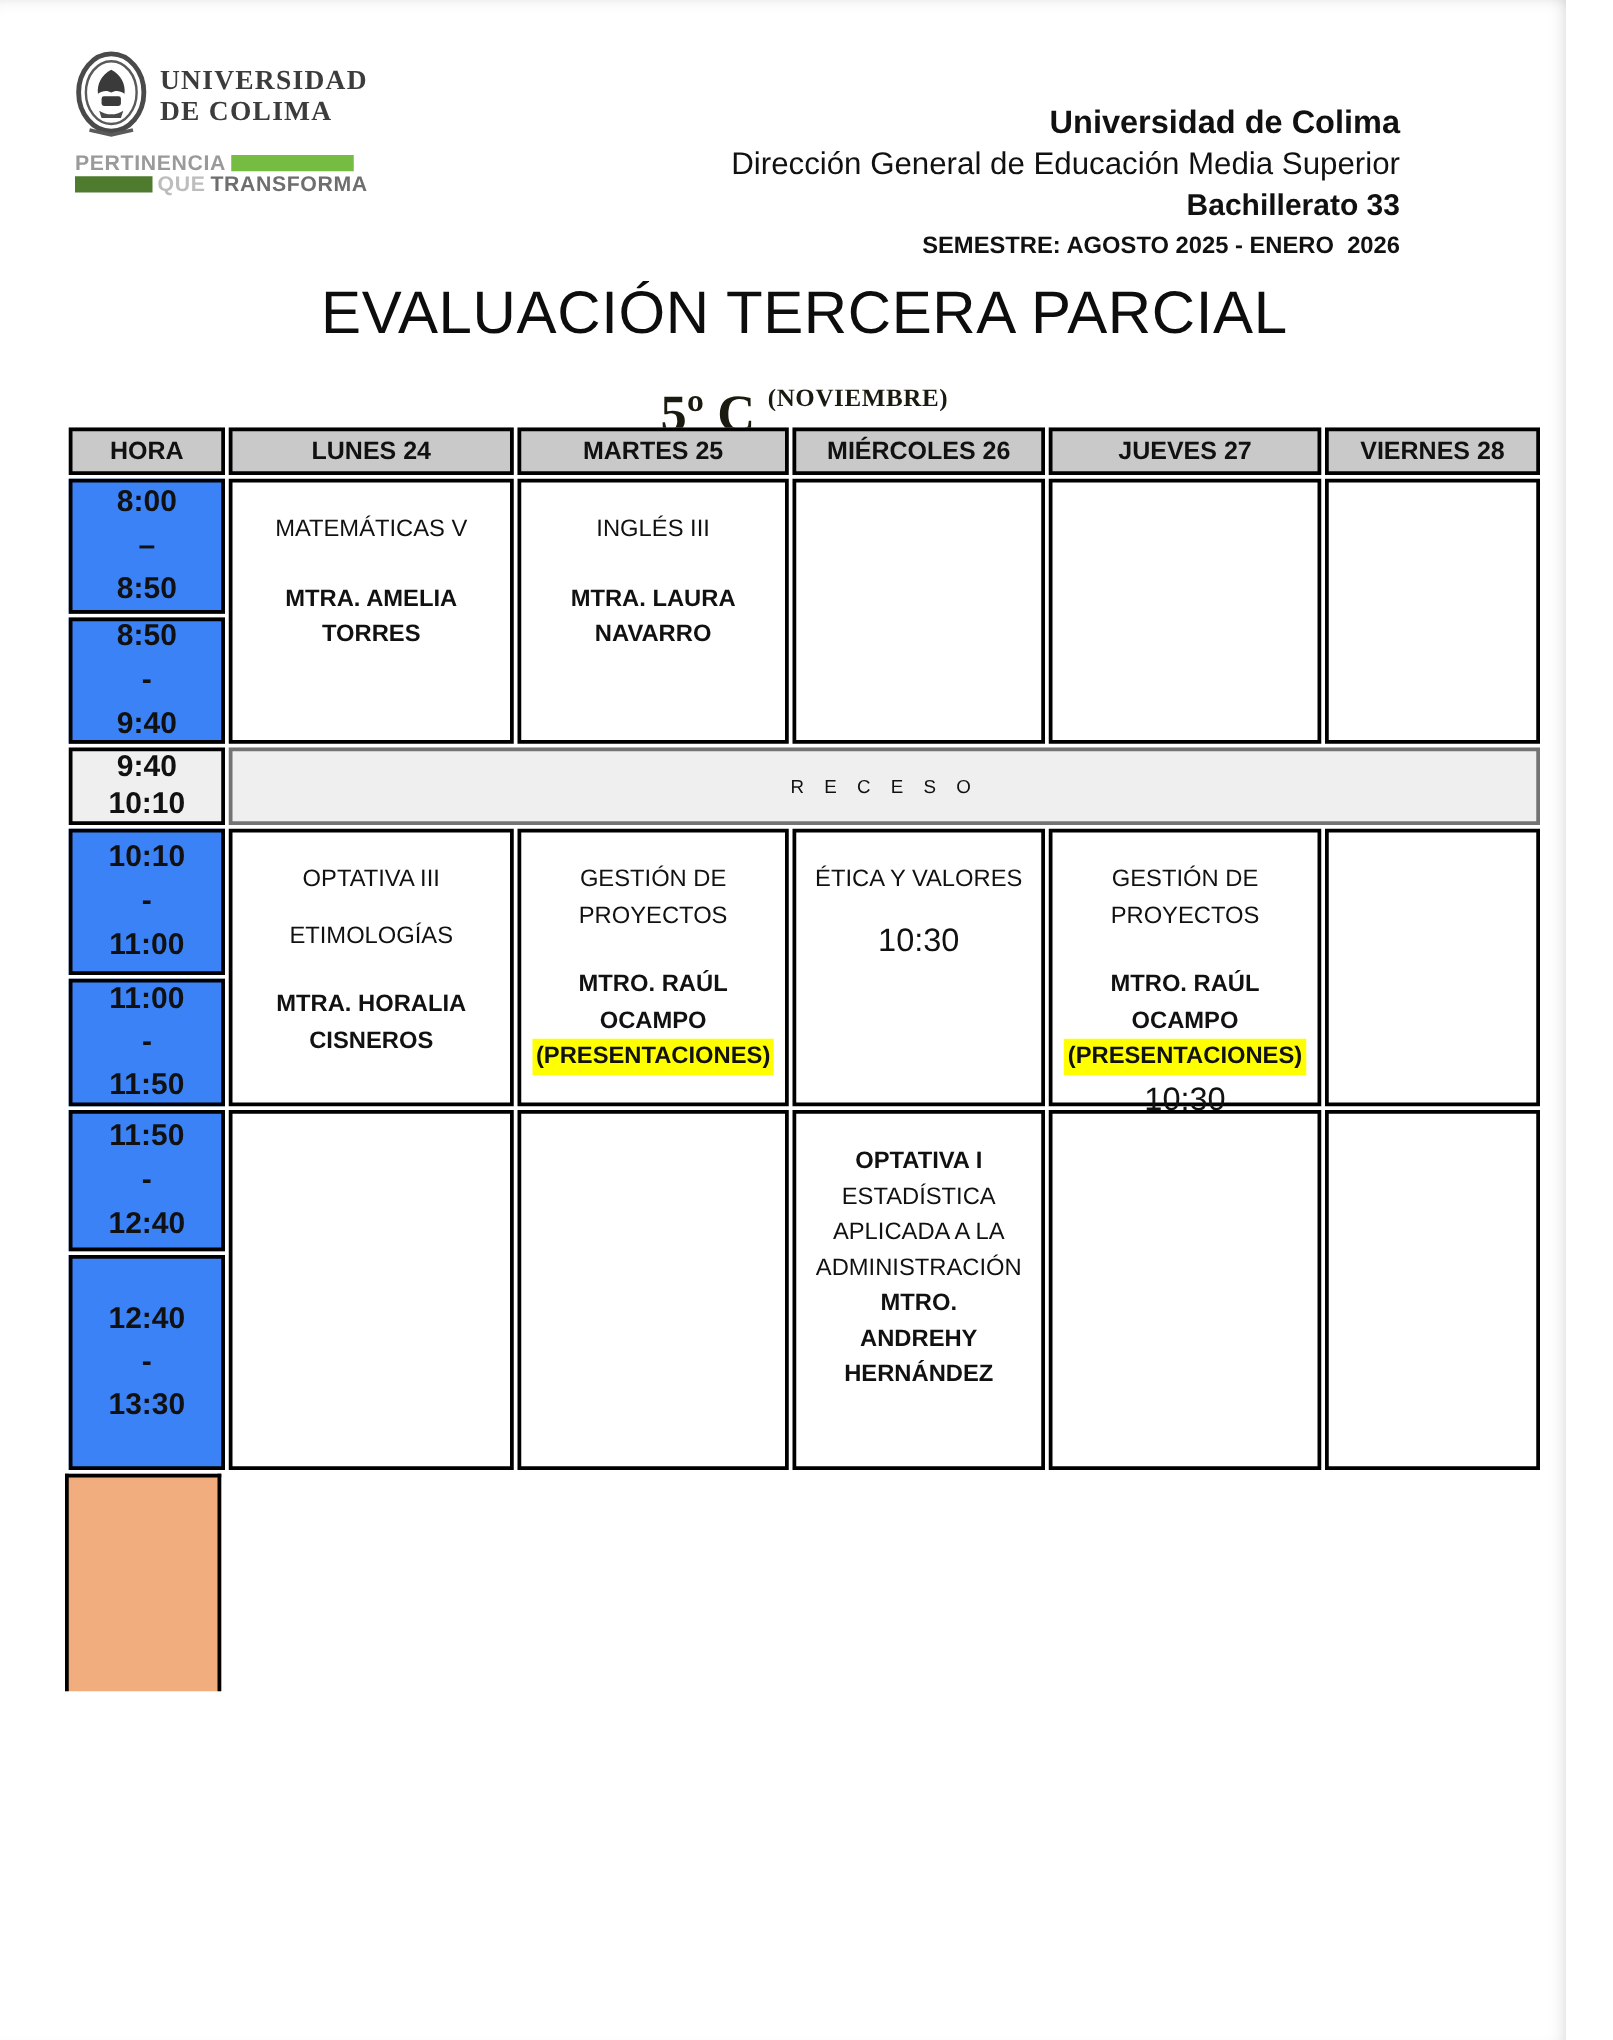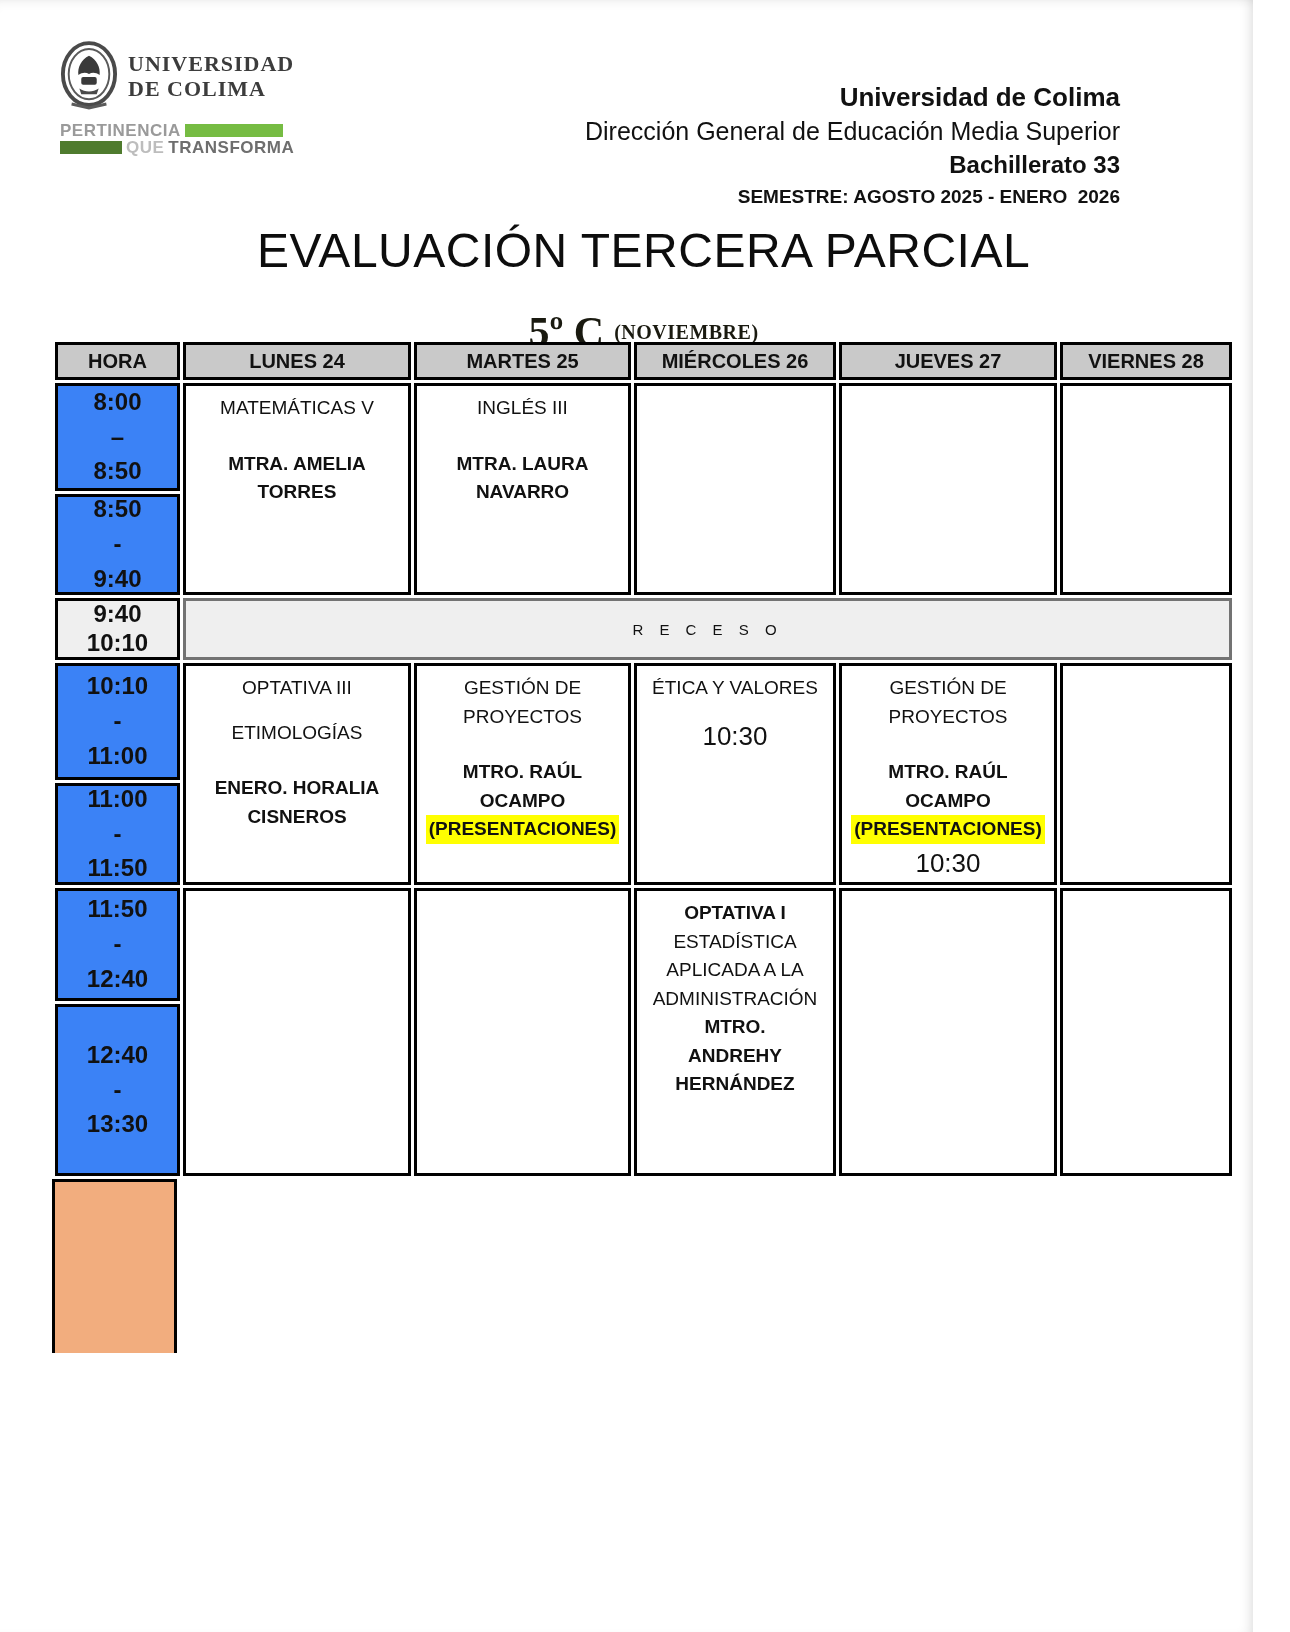--- a/index.html
+++ b/index.html
@@ -49,21 +49,21 @@
     z-index:0;
   }
   .schedule-grid > div{position:relative;z-index:1;box-sizing:border-box;gap:20px;}
 
   .banner-cell{
     grid-column:1/7;grid-row:1;
     display:flex;flex-direction:column;align-items:center;justify-content:flex-start;
     padding-top:8px;
   }
   .banner-title{font-size:48px;font-weight:500;letter-spacing:.5px;color:#0d0d0d;}
-  .banner-group{margin-top:10px;font-family:"Liberation Serif",serif;font-weight:700;color:#1a1a10;display:flex;align-items:center;}
+  .banner-group{margin-top:10px;font-family:"Liberation Serif",serif;font-weight:700;color:#1a1a10;display:flex;align-items:flex-start;}
   .group-serif{font-size:42px;}
   .ord{border-bottom:3px solid #1a1a10;}
   .month{font-size:20px;margin-left:10px;letter-spacing:.5px;}
 
   .hdr-cell{
     grid-row:2;
     background:var(--header-gray,#c9c9c9);
     border:3px solid #000;
     display:flex;align-items:center;justify-content:center;
     font-size:20px;font-weight:700;
@@ -80,21 +80,21 @@
   .receso-bg{background:var(--receso-gray,#efefef);line-height:1.2;}
   .receso-cell{
     grid-column:2/7;grid-row:5;
     background:var(--receso-gray,#efefef);
     border:3px solid #737373;
     display:flex;align-items:center;justify-content:center;
     font-size:15px;font-weight:400;letter-spacing:6px;
   }
   .day-cell{
     background:#fff;border:3px solid #000;
-    padding:8px 6px 6px 6px;
+    padding:24px 6px 6px 6px;
     text-align:center;font-size:19px;line-height:1.5;
   }
   .line{white-space:pre-line;}
   .k-s{font-weight:400;}
   .k-sg{font-weight:400;margin-top:16px;}
   .k-b{font-weight:700;}
   .k-t{font-weight:700;margin-top:27px;}
   .k-t0{font-weight:700;}
   .k-h{font-weight:700;}
   .k-h .hl{background:var(--highlight,#ffff00);padding:0 3px;display:inline-block;}
@@ -188,21 +188,21 @@
         <div class="line k-s">INGLÉS III</div>
         <div class="line k-t">MTRA. LAURA
 NAVARRO</div>
       </div>
       <div class="day-cell" style="grid-area: 3 / 4 / span 2;"></div>
       <div class="day-cell" style="grid-area: 3 / 5 / span 2;"></div>
       <div class="day-cell" style="grid-area: 3 / 6 / span 2;"></div>
       <div class="day-cell" style="grid-area: 6 / 2 / span 2;">
         <div class="line k-s">OPTATIVA III</div>
         <div class="line k-sg">ETIMOLOGÍAS</div>
-        <div class="line k-t">ENERO. HORALIA
+        <div class="line k-t">MTRA. HORALIA
 CISNEROS</div>
       </div>
       <div class="day-cell" style="grid-area: 6 / 3 / span 2;">
         <div class="line k-s">GESTIÓN DE
 PROYECTOS</div>
         <div class="line k-t">MTRO. RAÚL
 OCAMPO</div>
         <div class="line k-h"><span class="hl">(PRESENTACIONES)</span></div>
       </div>
       <div class="day-cell" style="grid-area: 6 / 4 / span 2;">

